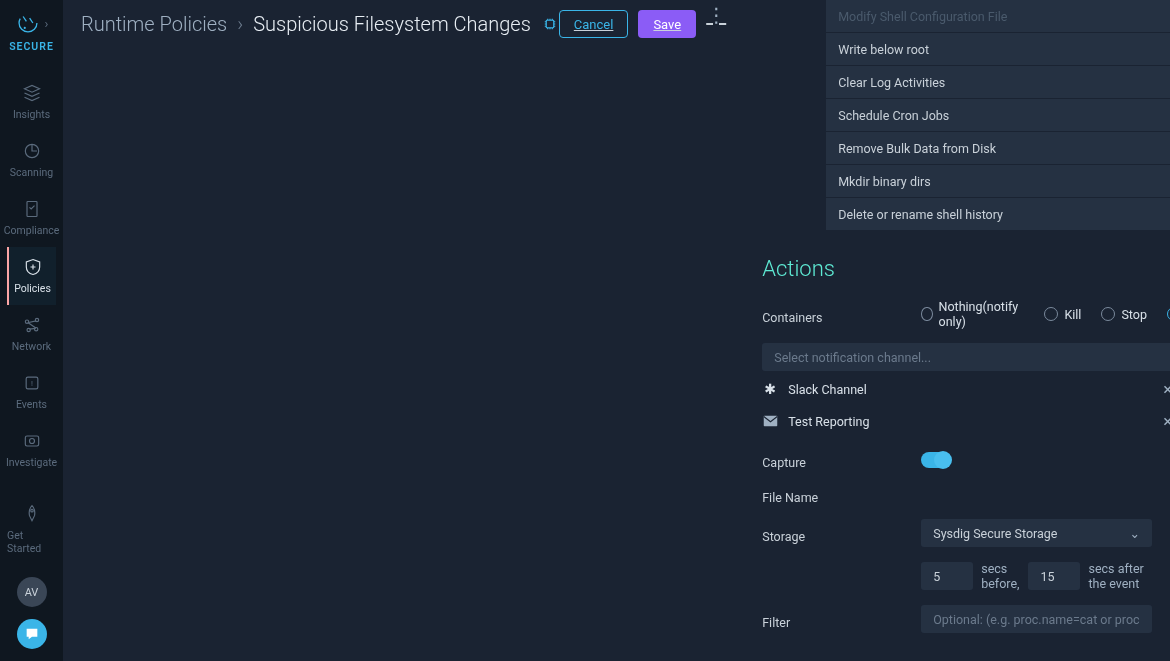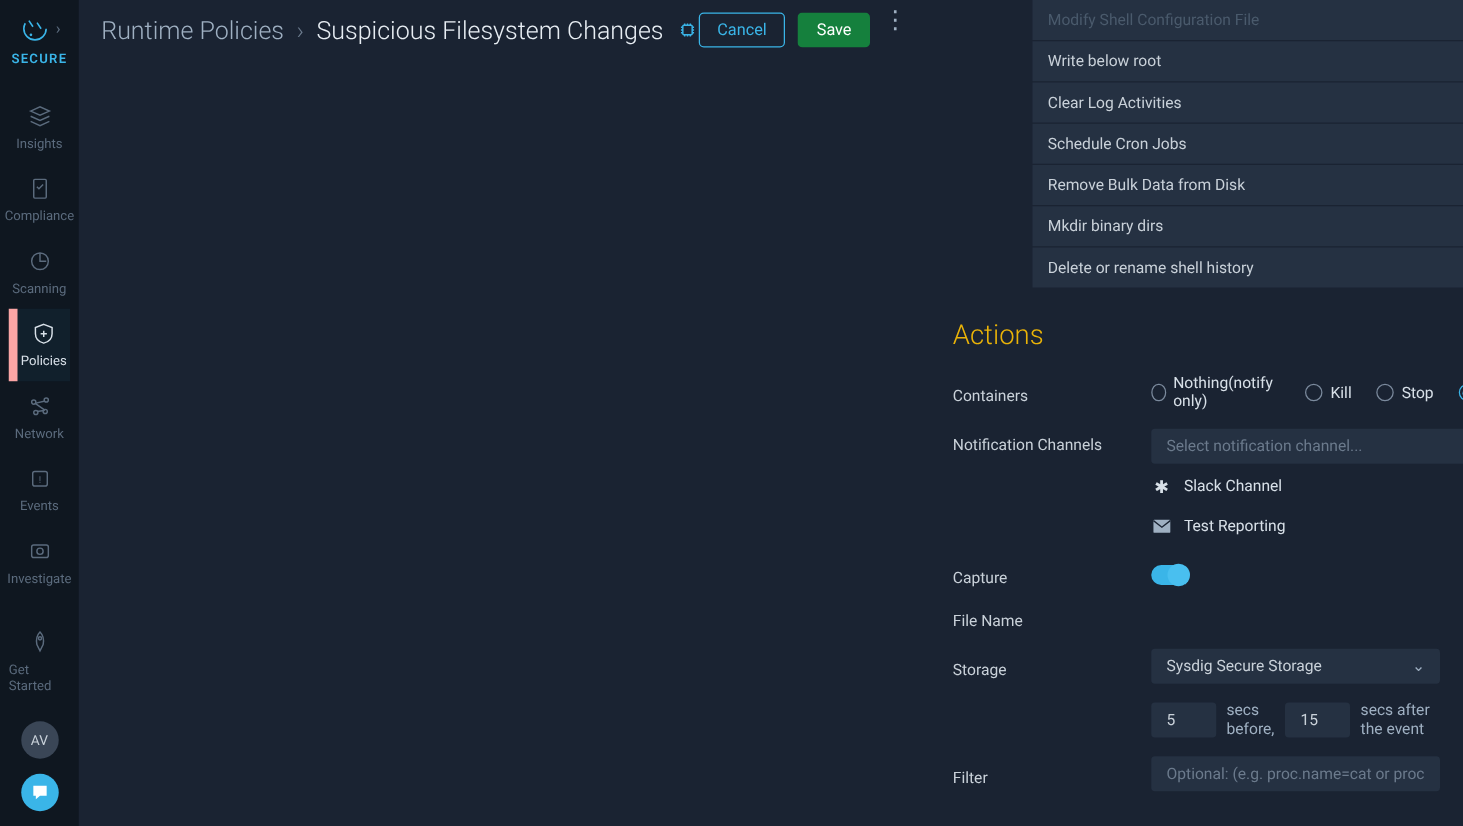--- a/index.html
+++ b/index.html
@@ -28,21 +28,21 @@
   .logo-chevron { color:#5b6b7d; font-size:13px; }
   .brand-label {
     color: #3ab5e8; font-size: 10.5px; letter-spacing: 1px; font-weight: 600;
     margin-bottom: 20px;
   }
   .nav-item {
     width: 49px; display:flex; flex-direction:column; align-items:center;
     justify-content:center; padding:9px 0 10px; cursor:pointer;
     color:#5b6b7d;
   }
-  .nav-item.active { color:#d8e0e8; border-left:7px solid #fca5a5; background:rgba(58,181,232,0.06);}
+  .nav-item.active { color:#d8e0e8; border-left:2px solid #fca5a5; background:rgba(58,181,232,0.06);}
   .nav-icon { width:22px; height:22px; display:flex; align-items:center; justify-content:center; margin-bottom:4px;}
   .nav-icon svg { width:20px; height:20px; stroke:currentColor; fill:none; stroke-width:1.4;}
   .nav-label { font-size:10.5px; }
 
   .sidebar-bottom { margin-top:auto; display:flex; flex-direction:column; align-items:center; padding-bottom:12px; gap:12px;}
   .avatar {
     width:30px; height:30px; border-radius:50%; background:#3a4656;
     color:#c9d1d9; font-size:11px; display:flex; align-items:center; justify-content:center;
   }
   .chat-btn {
@@ -56,44 +56,44 @@
 
   .topbar {
     height:48px; display:flex; align-items:center; padding:0 18px;
   }
   .breadcrumb { display:flex; align-items:center; gap:10px; font-size:20px; color:#e8eef4; font-weight:300;}
   .breadcrumb .crumb-root { color:#9fb0c2; cursor:pointer;}
   .breadcrumb .chev { color:#6b7a8c; font-size:20px; }
   .breadcrumb .gear { color:#3ab5e8; display:flex; }
   .breadcrumb .gear svg { width:18px; height:18px; }
 
-  .topbar-right { margin-left:auto; display:flex; align-items:flex-start; gap:10px;}
+  .topbar-right { margin-left:auto; display:flex; align-items:flex-start; gap:10px;text-decoration:underline;}
   .btn {
     height:28px; padding:0 14px; border-radius:4px; font-size:13px; cursor:pointer;
     display:flex; align-items:center; border:1px solid transparent;
   }
   .btn-cancel { border-color:#3ab5e8; color:#3ab5e8; background:transparent;}
-  .btn-save { background:#15803d; color:#fff; }
+  .btn-save { background:#8b5cf6; color:#fff; }
   .kebab { color:#9fb0c2; width:20px; text-align:center; font-size:20px; line-height:10px; cursor:pointer; letter-spacing:0; }
 
   .content {
     flex:1; overflow-y:auto; padding:0 18px 20px 18px;
   }
   .content::-webkit-scrollbar { width:0; }
 
   .rule-list { margin-left:64px; width:525px; }
   .rule-row {
     background:#253142; height:32px; display:flex; align-items:center;
     padding:0 12px; margin-bottom:1px; font-size:12.5px; color:#c9d1d9;
   }
   .rule-row.cut { color:#4a5a6c; }
   .rule-close { margin-left:auto; color:#9fb0c2; font-size:18px; cursor:pointer; padding-left:8px;}
 
   h2.section {
-    font-size:22px; font-weight:300; color:#eab308; margin:26px 0 18px;
+    font-size:22px; font-weight:300; color:#5eead4; margin:26px 0 18px;
   }
 
   .form-row { display:flex; align-items:center; margin-bottom:14px;}
   .form-row.align-top { align-items:flex-start; }
   .form-label { width:159px; flex-shrink:0; font-size:12.5px; color:#c9d1d9; padding-top:6px;}
 
   .radio-group { display:flex; align-items:center; gap:20px;}
   .radio-opt { display:flex; align-items:center; gap:6px; cursor:pointer; color:#d8e0e8; font-size:12.5px;}
   .radio-circle {
     width:14px; height:14px; border-radius:50%; border:1.5px solid #7b8a9d;
@@ -164,35 +164,35 @@
       <svg viewBox="0 0 24 24">
           <path d="M3 7 L12 3 L21 7 L12 11 Z M3 12 L12 16 L21 12 M3 17 L12 21 L21 17"></path>
         </svg>
     </div>
     <span class="nav-label">Insights</span>
   </div>
 
   <div class="nav-item">
     <div class="nav-icon">
       <svg viewBox="0 0 24 24">
+          <circle cx="12" cy="12" r="8"></circle>
+          <path d="M12 4 L12 12 L18 12"></path>
+        </svg>
+    </div>
+    <span class="nav-label">Scanning</span>
+  </div>
+
+  <div class="nav-item">
+    <div class="nav-icon">
+      <svg viewBox="0 0 24 24">
           <rect x="6" y="3" width="12" height="18" rx="1"></rect>
           <path d="M9 10 L11 12 L15 8"></path>
         </svg>
     </div>
     <span class="nav-label">Compliance</span>
-  </div>
-
-  <div class="nav-item">
-    <div class="nav-icon">
-      <svg viewBox="0 0 24 24">
-          <circle cx="12" cy="12" r="8"></circle>
-          <path d="M12 4 L12 12 L18 12"></path>
-        </svg>
-    </div>
-    <span class="nav-label">Scanning</span>
   </div>
 
   <div class="nav-item active">
     <div class="nav-icon">
       <svg viewBox="0 0 24 24">
           <path d="M12 3 L20 6 V12 C20 17 16 20 12 21 C8 20 4 17 4 12 V6 Z"></path>
           <path d="M12 9 V15 M9 12 H15"></path>
         </svg>
     </div>
     <span class="nav-label">Policies</span>
@@ -322,21 +322,20 @@
         </div>
         <div class="radio-opt selected">
           <span class="radio-circle"></span>
           <span>Pause</span>
         </div>
         <div class="info-badge">i</div>
       </div>
     </div>
 
     <div class="form-row align-top">
-      <div class="form-label">Notification Channels</div>
       <div class="channel-stack">
         <div class="select-box w410">
           <span class="placeholder">Select notification channel...</span>
           <span class="chev-d">⌄</span>
         </div>
         <div class="channel-row">
           <span class="ch-icon slack-icon">
               <span>✱</span>
             </span>
           <span>Slack Channel</span>

